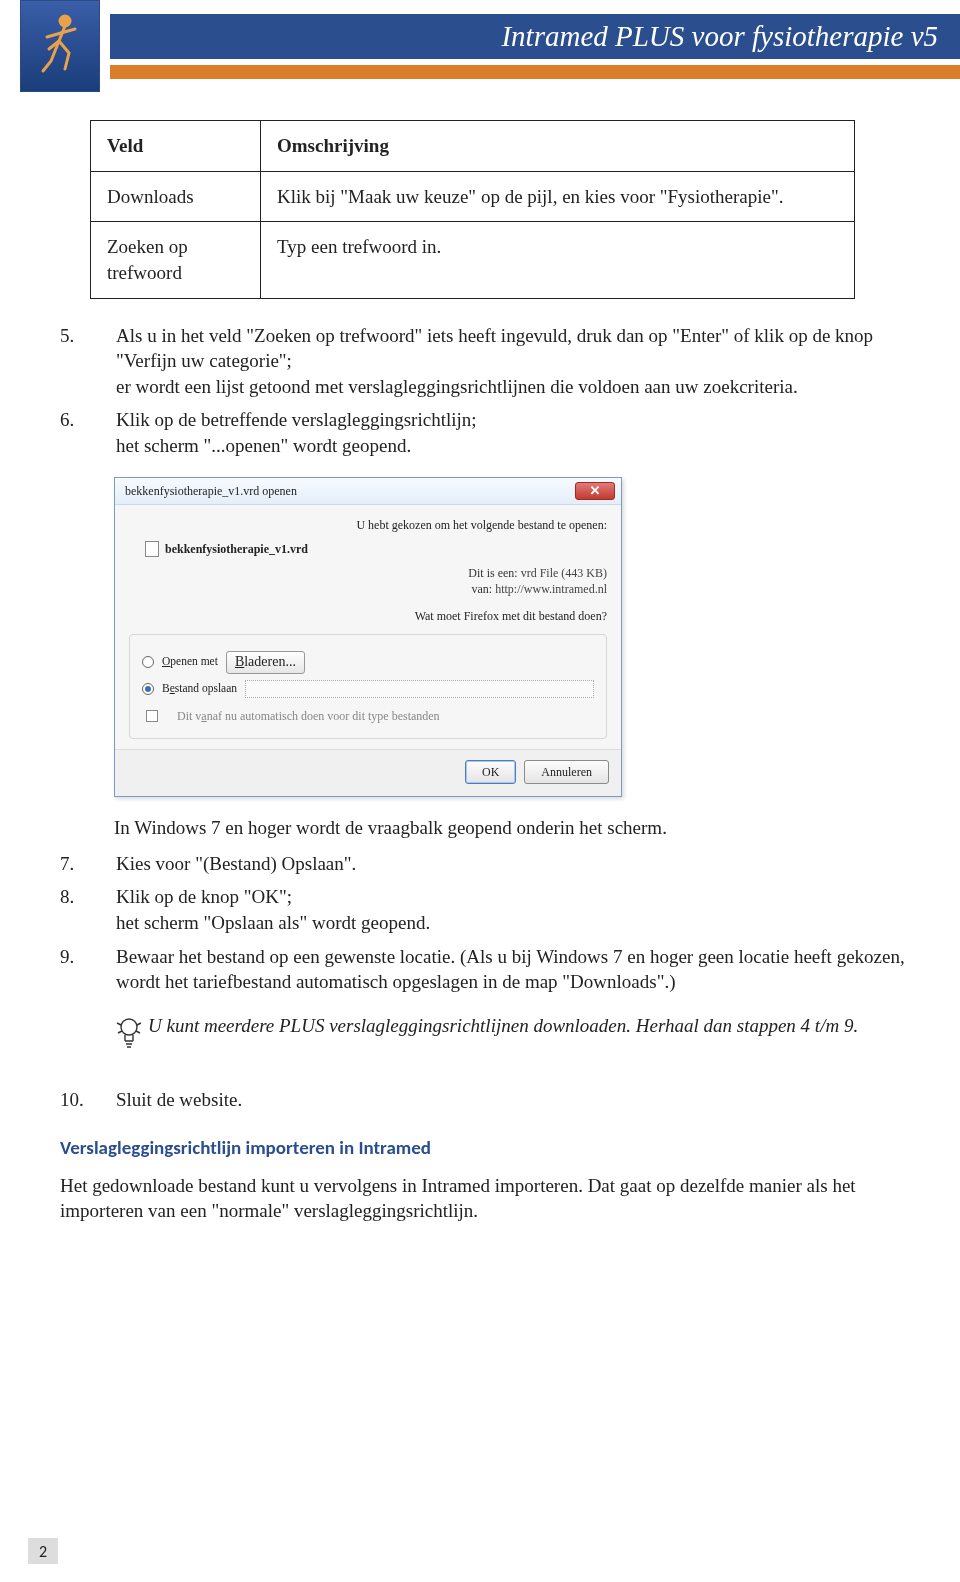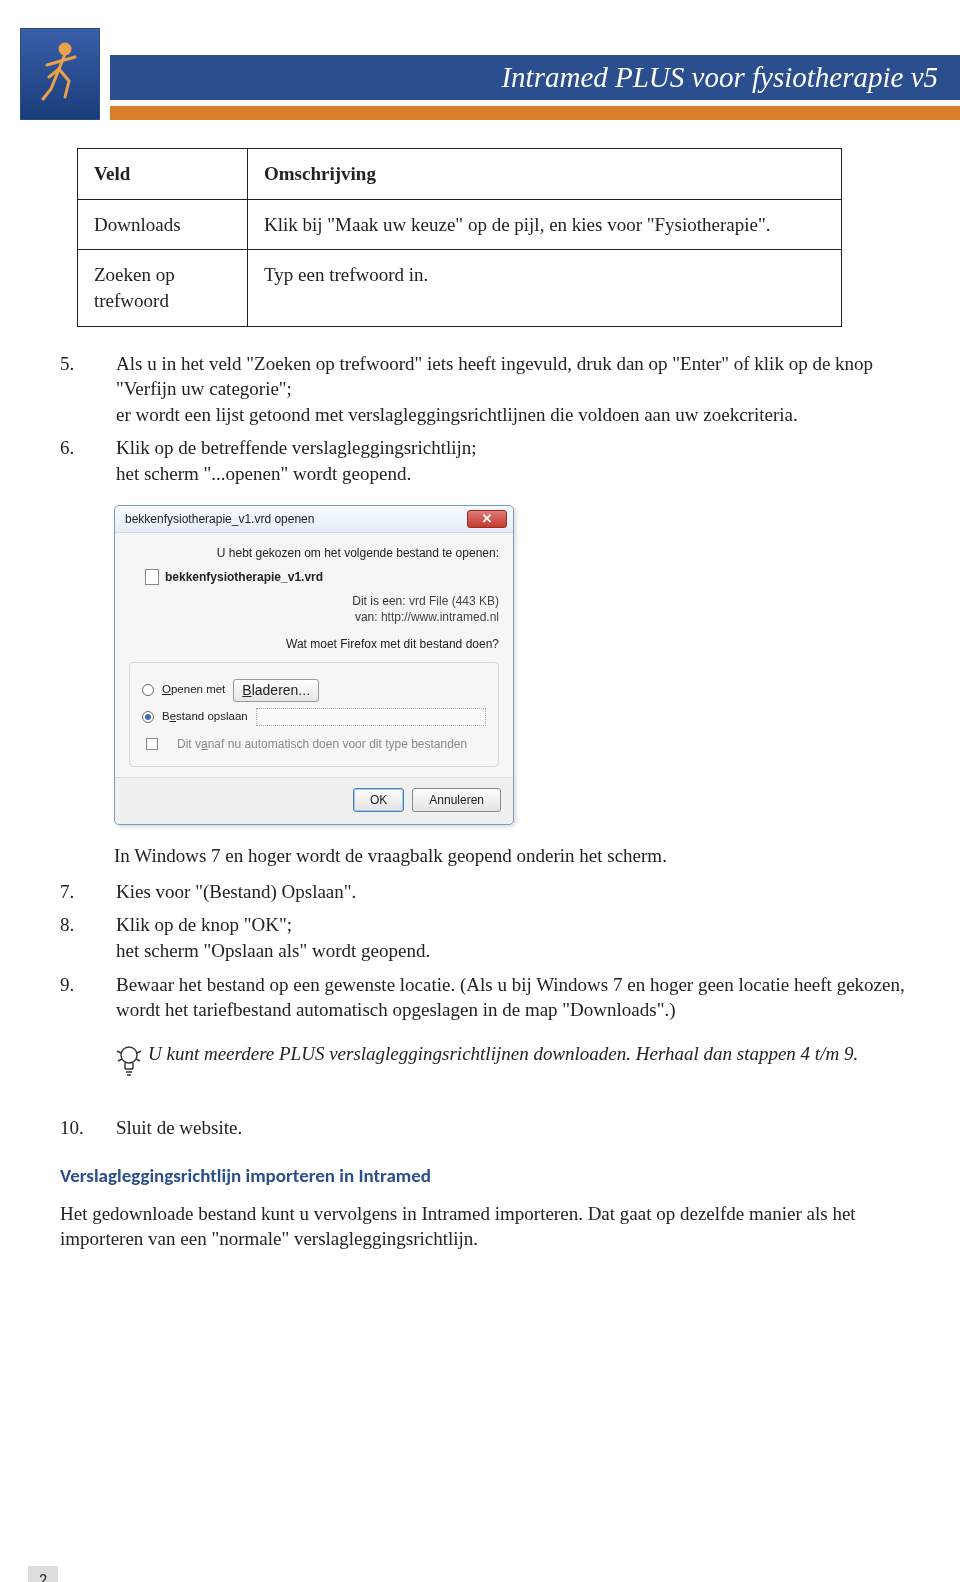--- a/index.html
+++ b/index.html
@@ -1,56 +1,56 @@
 <!DOCTYPE html>
 <html><head>
 <meta charset="utf-8">
 <style>
   * { box-sizing: border-box; margin: 0; padding: 0; }
   html, body { width: 960px; background: #fff; font-family: "Palatino Linotype", "Book Antiqua", Palatino, Georgia, serif; color: #222; }
   .page { width: 960px; min-height: 1582px; position: relative; padding: 0 0 60px 0; }
 
   
-  .header { display: flex; align-items: flex-end; margin-top: 28px; }
+  .header { display: flex; align-items: center; }
   .logo-box {
     width: 80px; height: 92px; margin: 0 10px 0 20px;
     background: linear-gradient(#3a5ea8, #1a3d7a);
     display: flex; align-items: center; justify-content: center;
     border: 1px solid #2a4a88;
   }
   .logo-box svg { width: 50px; height: 70px; }
   .title-bands { flex: 1; }
   .band-blue {
     background: #2a4e8e; color: #fff; text-align: right;
     padding: 6px 22px 6px 0; font-size: 29px; font-style: italic; font-weight: 500;
   }
   .band-orange { height: 14px; background: #d97e2a; margin-top: 6px; }
 
   .content { padding: 28px 50px 0 60px; font-size: 19px; line-height: 1.35; }
 
   
-  table.fields { border-collapse: collapse; width: 90%; margin: 0 0 24px 17px; }
+  table.fields { border-collapse: collapse; width: 90%; margin: 0 0 24px 30px; }
   table.fields th, table.fields td {
     border: 1px solid #222; padding: 12px 16px; vertical-align: top; text-align: left;
     font-weight: normal;
   }
   table.fields th { font-weight: 700; font-family: inherit; }
   .field-col { width: 170px; }
 
   
   ol.steps { list-style: none; margin: 0 0 18px 0; }
   ol.steps > li { display: flex; margin: 0 0 8px 0; }
   ol.steps > li .num { width: 56px; flex-shrink: 0; }
   ol.steps > li .body { flex: 1; }
 
   
   .dialog-wrap { margin: 8px 0 18px 54px; }
   .dialog {
-    width: 400px; border: 1px solid #7a9bc4; border-radius: 5px;
-    font-family: Liberation Sans, sans-serif; font-size: 12px; color: #222;
+    width: 508px; border: 1px solid #7a9bc4; border-radius: 0;
+    font-family: Liberation Serif, serif; font-size: 12px; color: #222;
     box-shadow: 2px 2px 4px rgba(0,0,0,0.15);
     background: linear-gradient(#fdfefe, #eaf1f7);
   }
   .dlg-title {
     display: flex; justify-content: space-between; align-items: center;
     padding: 4px 6px 4px 10px;
     background: linear-gradient(#f7fbff, #e4eef8);
     border-bottom: 1px solid #c9d8ea; border-radius: 6px 6px 0 0;
     font-size: 12px;
   }

